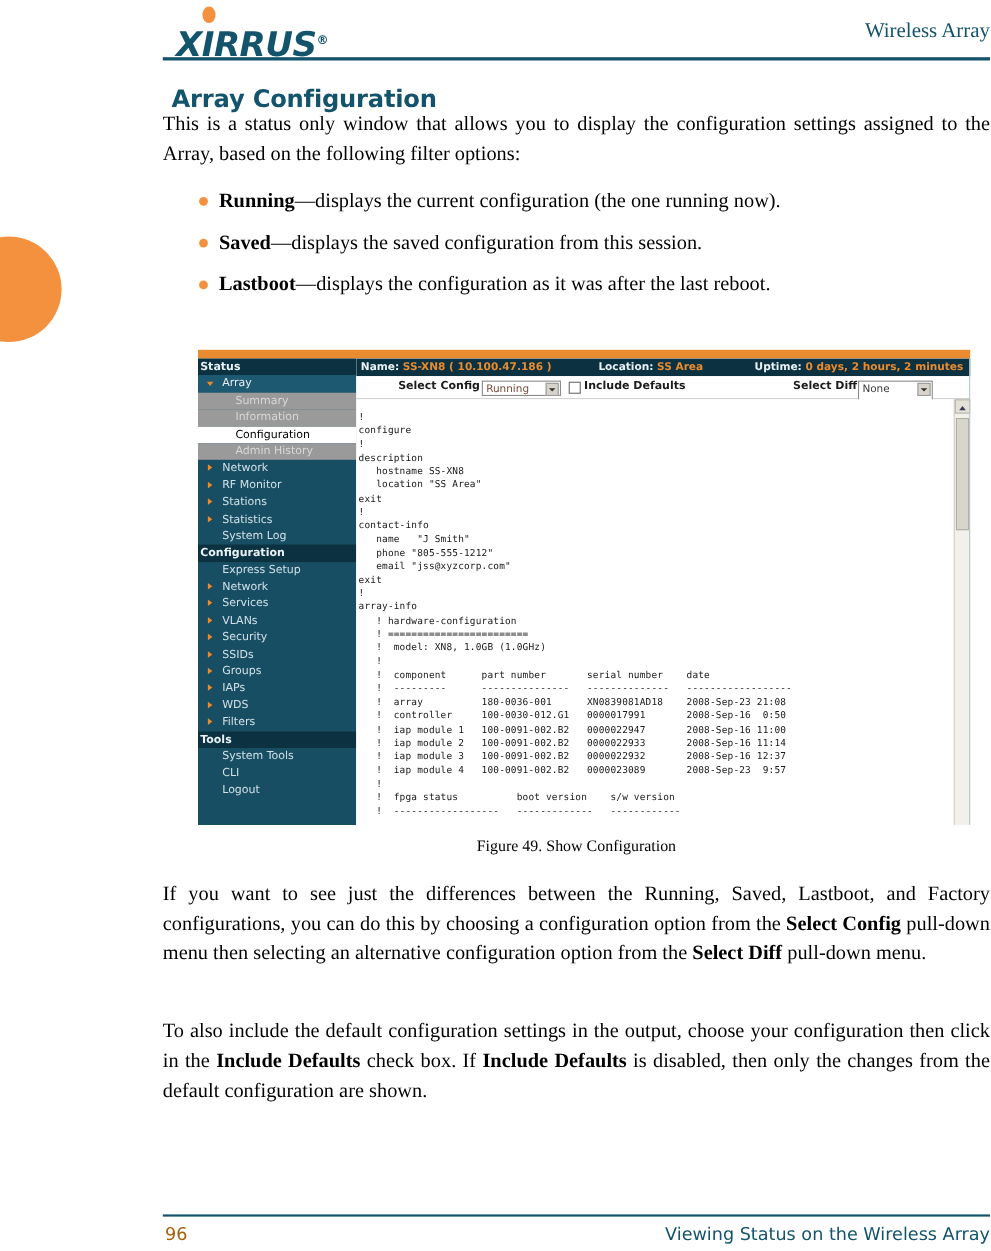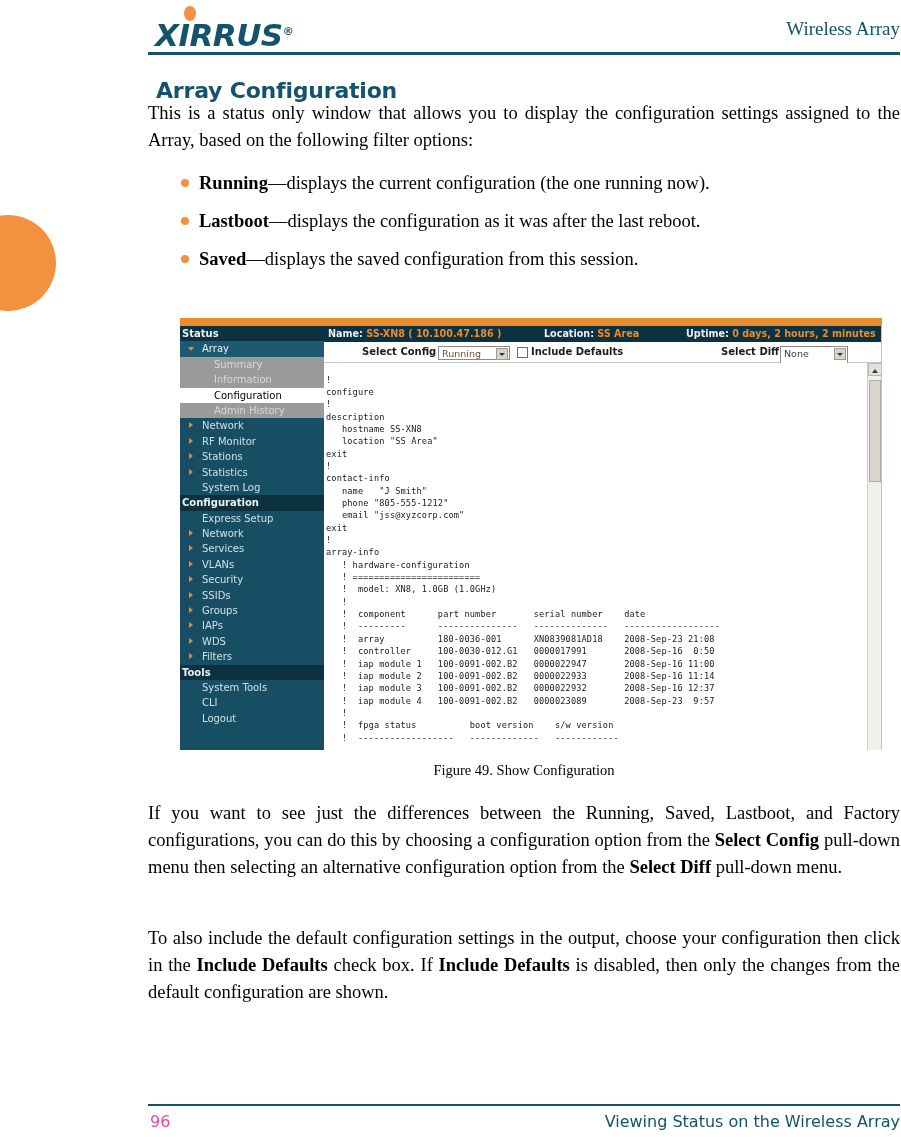--- a/index.html
+++ b/index.html
@@ -43,21 +43,21 @@
     height: 40px;
   }
   #logo-text {
     font-family: "DejaVu Sans", sans-serif;
     font-weight: bold;
     font-style: italic;
     font-size: 31px;
     letter-spacing: -0.5px;
     color: #13536b;
     line-height: 34px;
-    margin: 7px;
+    margin: 12px;
     padding: 0;
   }
   #logo-dot {
     position: absolute;
     left: 36px;
     top: -2px;
     width: 12px;
     height: 15px;
     background: #f4913e;
     border-radius: 50%;
@@ -362,21 +362,21 @@
     width: 752px;
     height: 2px;
     background: #13536b;
   }
   #footer-page {
     position: absolute;
     left: 150px;
     top: 1112px;
     font-family: "DejaVu Sans", sans-serif;
     font-size: 16px;
-    color: #ec4899;
+    color: #a16207;
   }
   #footer-title {
     position: absolute;
     right: 0px;
     top: 1112px;
     font-family: "DejaVu Sans", sans-serif;
     font-size: 16px;
     color: #13536b;
   }
   #footer-title-wrap {
@@ -403,24 +403,24 @@
 
 <h1 class="col section-title" style="top:70px;">Array Configuration</h1>
 
 <p class="col body" style="top:100px;">This is a status only window that allows you to display the configuration settings assigned to the Array, based on the following filter options:</p>
 
 <ul class="col bullets" style="top:170px;">
   <li>
     <span class="dot"></span><span class="b">Running</span><span>—displays the current configuration (the one running now).</span>
   </li>
   <li>
-    <span class="dot"></span><span class="b">Lastboot</span><span>—displays the configuration as it was after the last reboot.</span>
+    <span class="dot"></span><span class="b">Saved</span><span>—displays the saved configuration from this session.</span>
   </li>
   <li>
-    <span class="dot"></span><span class="b">Saved</span><span>—displays the saved configuration from this session.</span>
+    <span class="dot"></span><span class="b">Lastboot</span><span>—displays the configuration as it was after the last reboot.</span>
   </li>
 </ul>
 
 <div id="figure">
   <div id="fig-topbar"></div>
 
   <div id="fig-sidebar">
       <div class="nav-row group"><span>Status</span></div>
       <div class="nav-row expanded"><span class="arrow down"></span><span>Array</span></div>
       <div class="nav-row sub"><span>Summary</span></div>

